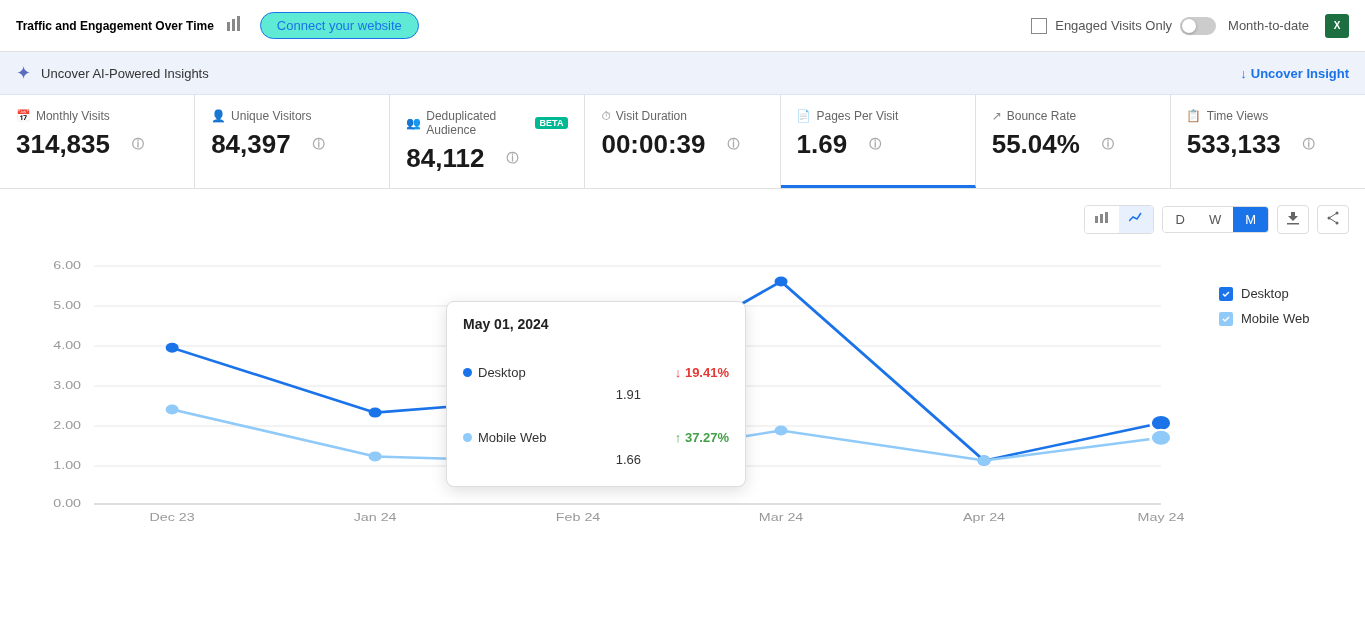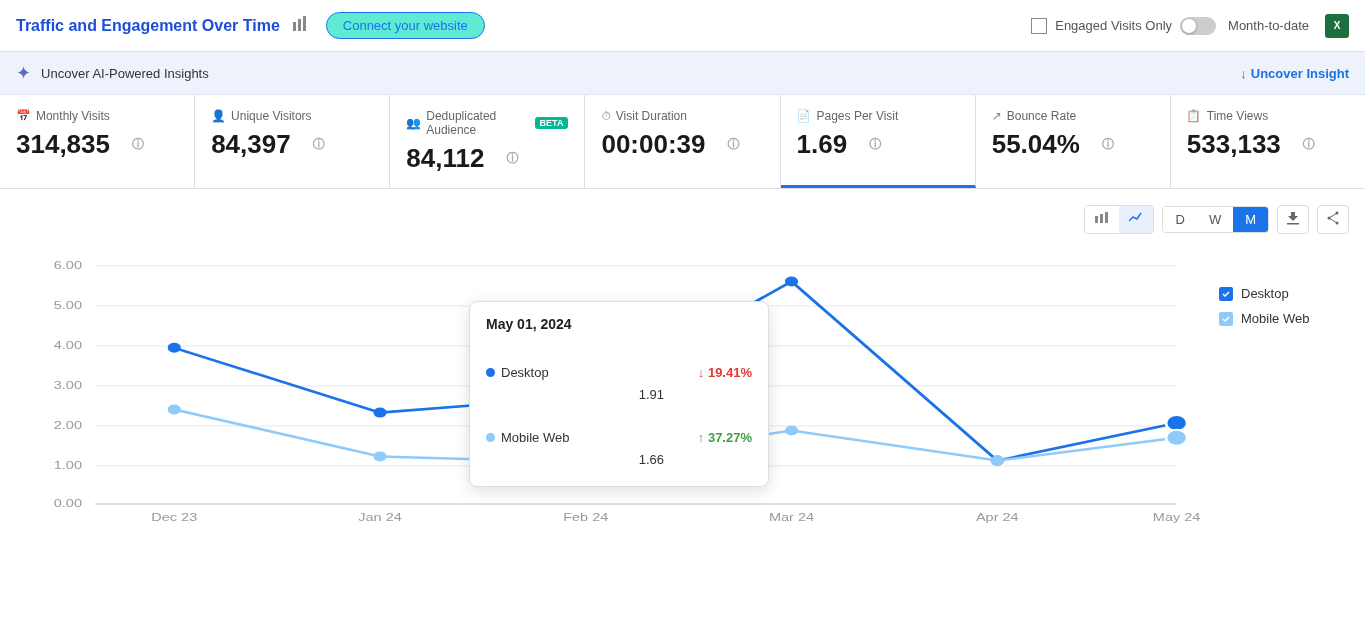--- a/index.html
+++ b/index.html
@@ -7,23 +7,23 @@
 
     
     .header {
       display: flex;
       align-items: center;
       padding: 8px 16px;
       border-bottom: 1px solid #e0e0e0;
       height: 52px;
     }
     .header-title {
-      font-size: 16px;
+      font-size: 12px;
       font-weight: 700;
-      color: #1d4ed8;
+      color: #000000;
       margin-right: 12px;
     }
     .header-chart-icon {
       color: #666;
       margin-right: 16px;
       font-size: 16px;
     }
     .connect-btn {
       border: 1.5px solid #1a73e8;
       color: #1a73e8;
@@ -210,21 +210,21 @@
       border: 1px solid #ddd;
       border-radius: 4px;
       cursor: pointer;
       color: #555;
       font-size: 14px;
     }
 
     
     .chart-body {
       display: flex;
-      gap: 16px;
+      gap: 32px;
     }
     .chart-container {
       flex: 1;
       position: relative;
       height: 280px;
     }
     .chart-legend {
       width: 130px;
       padding-top: 40px;
     }
@@ -247,21 +247,21 @@
     
     .tooltip {
       position: absolute;
       background: #fff;
       border: 1px solid #ddd;
       border-radius: 8px;
       padding: 14px 16px;
       box-shadow: 0 4px 16px rgba(0,0,0,0.13);
       width: 300px;
       top: 55px;
-      left: 453px;
+      left: 430px;
       z-index: 10;
     }
     .tooltip-date {
       font-size: 14px;
       font-weight: 700;
       margin-bottom: 10px;
       color: #222;
     }
     .tooltip-header {
       display: flex;

